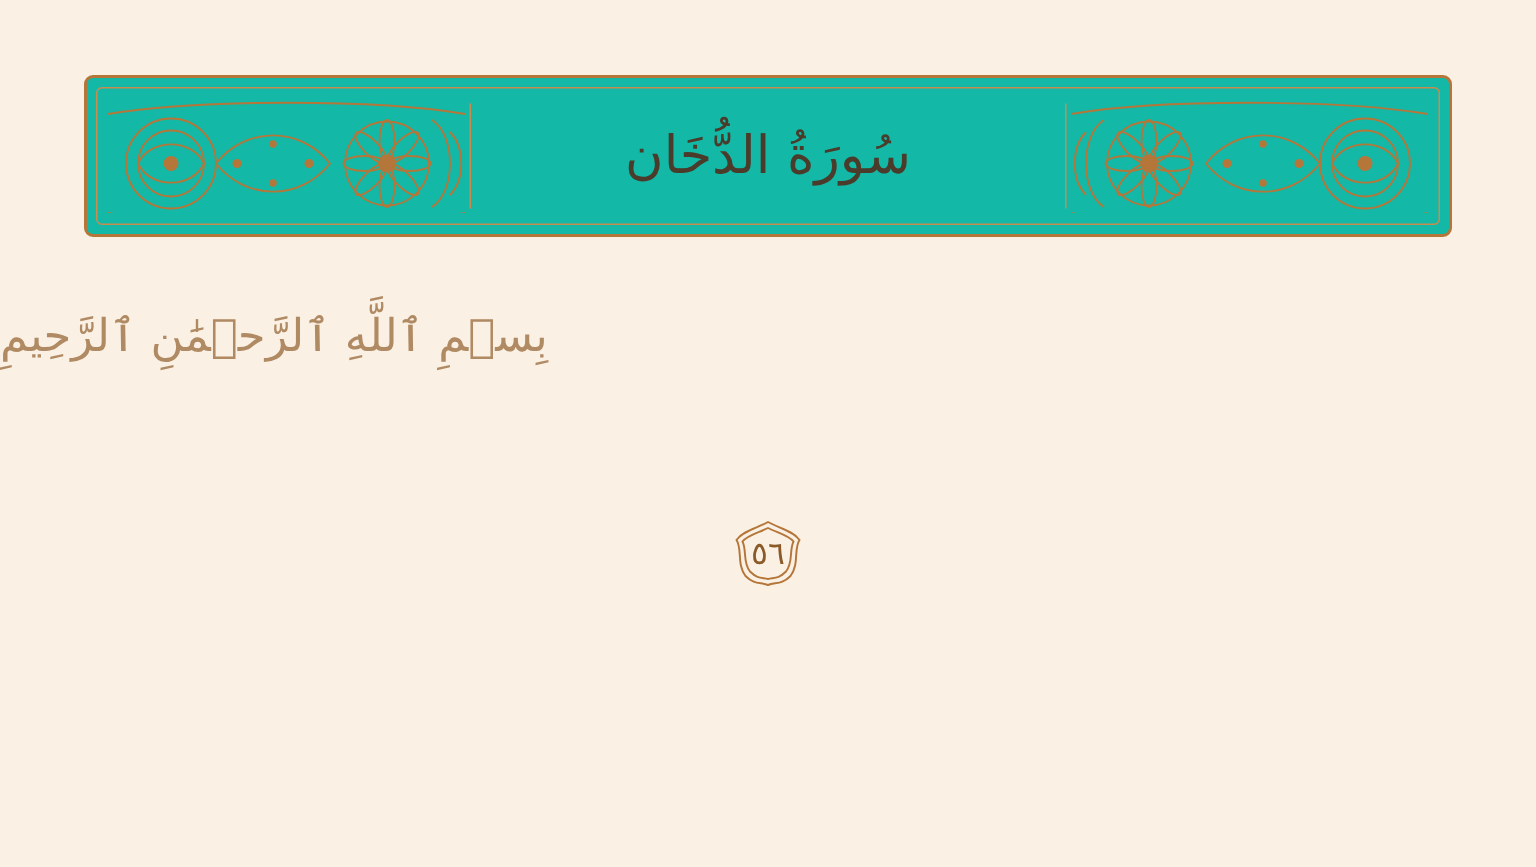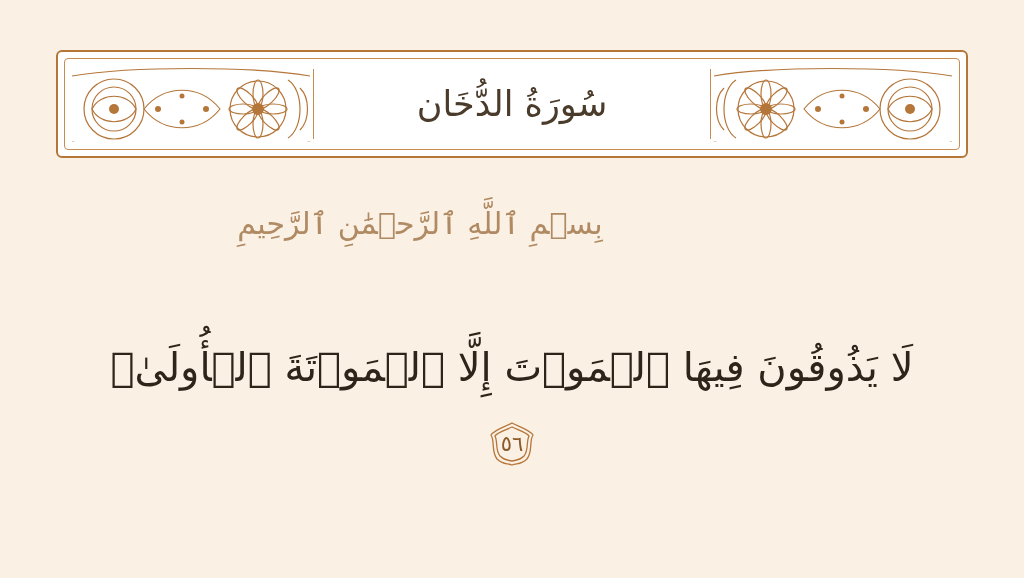--- a/index.html
+++ b/index.html
@@ -17,21 +17,21 @@
 
   
   .banner {
     position: absolute;
     left: 56px;
     top: 50px;
     width: 912px;
     height: 108px;
     border: 2px solid #b5763a;
     border-radius: 6px;
-    background: #ffffff;
+    background: #14b8a6;
     box-sizing: border-box;
   }
   .banner-inner {
     position: absolute;
     left: 6px;
     top: 6px;
     right: 6px;
     bottom: 6px;
     border: 1px solid #c98c4f;
     border-radius: 4px;
@@ -73,21 +73,21 @@
     line-height: 1.2;
     white-space: nowrap;
   }
 
   
   .basmala {
     position: absolute;
     top: 206px;
     left: 0;
     width: 840px;
-    text-align: center;
+    text-align: left;
     font-size: 30px;
     color: #b08a63;
     direction: rtl;
     white-space: nowrap;
   }
 
   
   .ayah {
     position: absolute;
     top: 330px;
@@ -211,21 +211,20 @@
         </g>
       </svg>
     </div>
 
   </div>
 </div>
 
 <div class="basmala">بِسۡمِ ٱللَّهِ ٱلرَّحۡمَٰنِ ٱلرَّحِيمِ</div>
 
 <div class="ayah">
-  <span class="line l1">لَا يَذُوقُونَ فِيهَا ٱلۡمَوۡتَ إِلَّا ٱلۡمَوۡتَةَ ٱلۡأُولَىٰۖ</span>
   <span class="line l2">
     <span class="ayah-number">
       <svg width="46" height="46" viewBox="0 0 46 46" fill="none" stroke="#b5763a" stroke-width="1.3">
         <path d="M23 2 C 30 6, 40 8, 44 14 C 40 20, 44 30, 38 38 C 32 44, 28 42, 23 44 C 18 42, 14 44, 8 38 C 2 30, 6 20, 2 14 C 6 8, 16 6, 23 2 Z"></path>
         <path d="M23 6 C 29 9, 37 11, 40 15 C 37 21, 40 29, 35 35 C 30 40, 27 39, 23 40 C 19 39, 16 40, 11 35 C 6 29, 9 21, 6 15 C 9 11, 17 9, 23 6 Z"></path>
       </svg>
       <span class="num">٥٦</span>
     </span>
   </span>
 </div>

